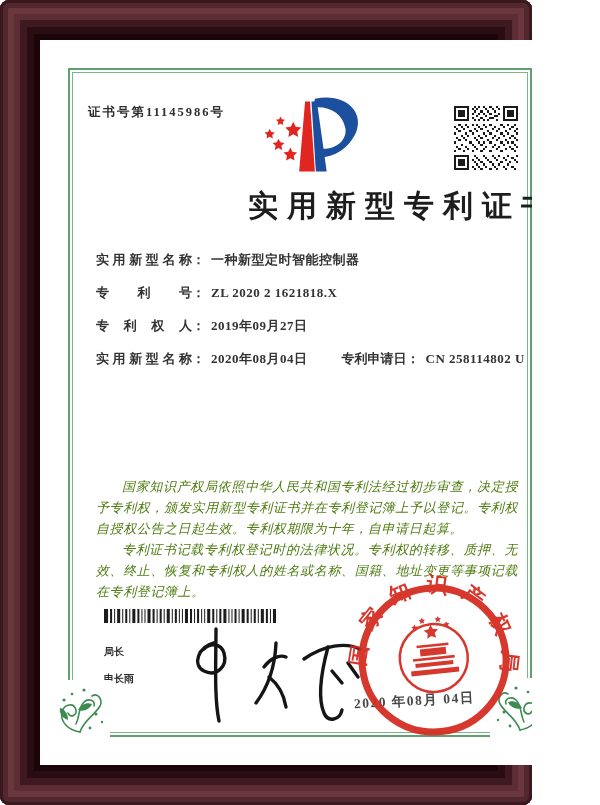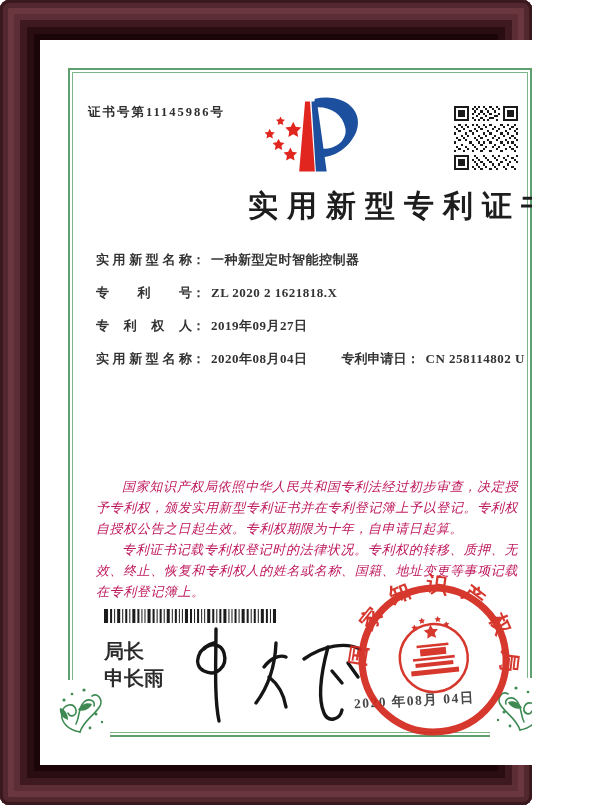--- a/index.html
+++ b/index.html
@@ -28,24 +28,24 @@
   .cert-no{position:absolute;left:48px;top:64px;font-size:12.5px;letter-spacing:2px;color:#2e2e2e;font-weight:600;}
   .logo{position:absolute;left:210px;top:52px;width:118px;height:92px;}
   .qr{position:absolute;left:414px;top:66px;width:64px;height:64px;}
   .title{position:absolute;left:16px;right:0;top:146px;text-align:right;font-size:30px;font-weight:bold;color:#1d1d1d;letter-spacing:9px;}
   .fields{position:absolute;left:56px;right:40px;top:210px;font-size:13px;font-weight:600;color:#333;}
   .frow{line-height:20px;margin-bottom:13px;white-space:nowrap;}
   .flabel{display:inline-block;width:96px;text-align:justify;text-align-last:justify;vertical-align:top;}
   .fvalue{margin-left:6px;letter-spacing:0.5px;}
   .grant-row{display:flex;}
   .grant-cell-r{margin-left:34px;}
-  .body-text{position:absolute;left:56px;right:42px;top:436px;font-size:13px;line-height:21px;color:#be185d;font-style:italic;letter-spacing:0.6px;text-align:justify;}
+  .body-text{position:absolute;left:56px;right:42px;top:436px;font-size:13px;line-height:21px;color:#4d7c0f;font-style:italic;letter-spacing:0.6px;text-align:justify;}
   .body-text p{margin:0;text-indent:2em;}
   .barcode{position:absolute;left:64px;top:569px;width:172px;height:14px;}
-  .officer{position:absolute;left:64px;top:598px;font-size:20px;font-weight:600;color:#2c2c2c;line-height:27px;}
+  .officer{position:absolute;left:64px;top:598px;font-size:10px;font-weight:600;color:#2c2c2c;line-height:27px;}
   .signature{position:absolute;left:112px;top:565px;width:220px;height:130px;}
   .seal-date{position:absolute;left:314px;top:652px;font-size:13.5px;font-weight:700;color:#474747;letter-spacing:1.5px;transform:rotate(-3deg);z-index:1;}
   .seal{position:absolute;left:308px;top:534px;width:172px;height:172px;z-index:2;opacity:0.93;transform:rotate(-6deg);}
   .ornament{position:absolute;width:60px;height:60px;background:#fff;z-index:1;}
   .ornament-bl{left:10px;top:640px;}
   .ornament-br{left:450px;top:638px;transform:scaleX(-1);}
 </style>
 </head>
 <body>
 

